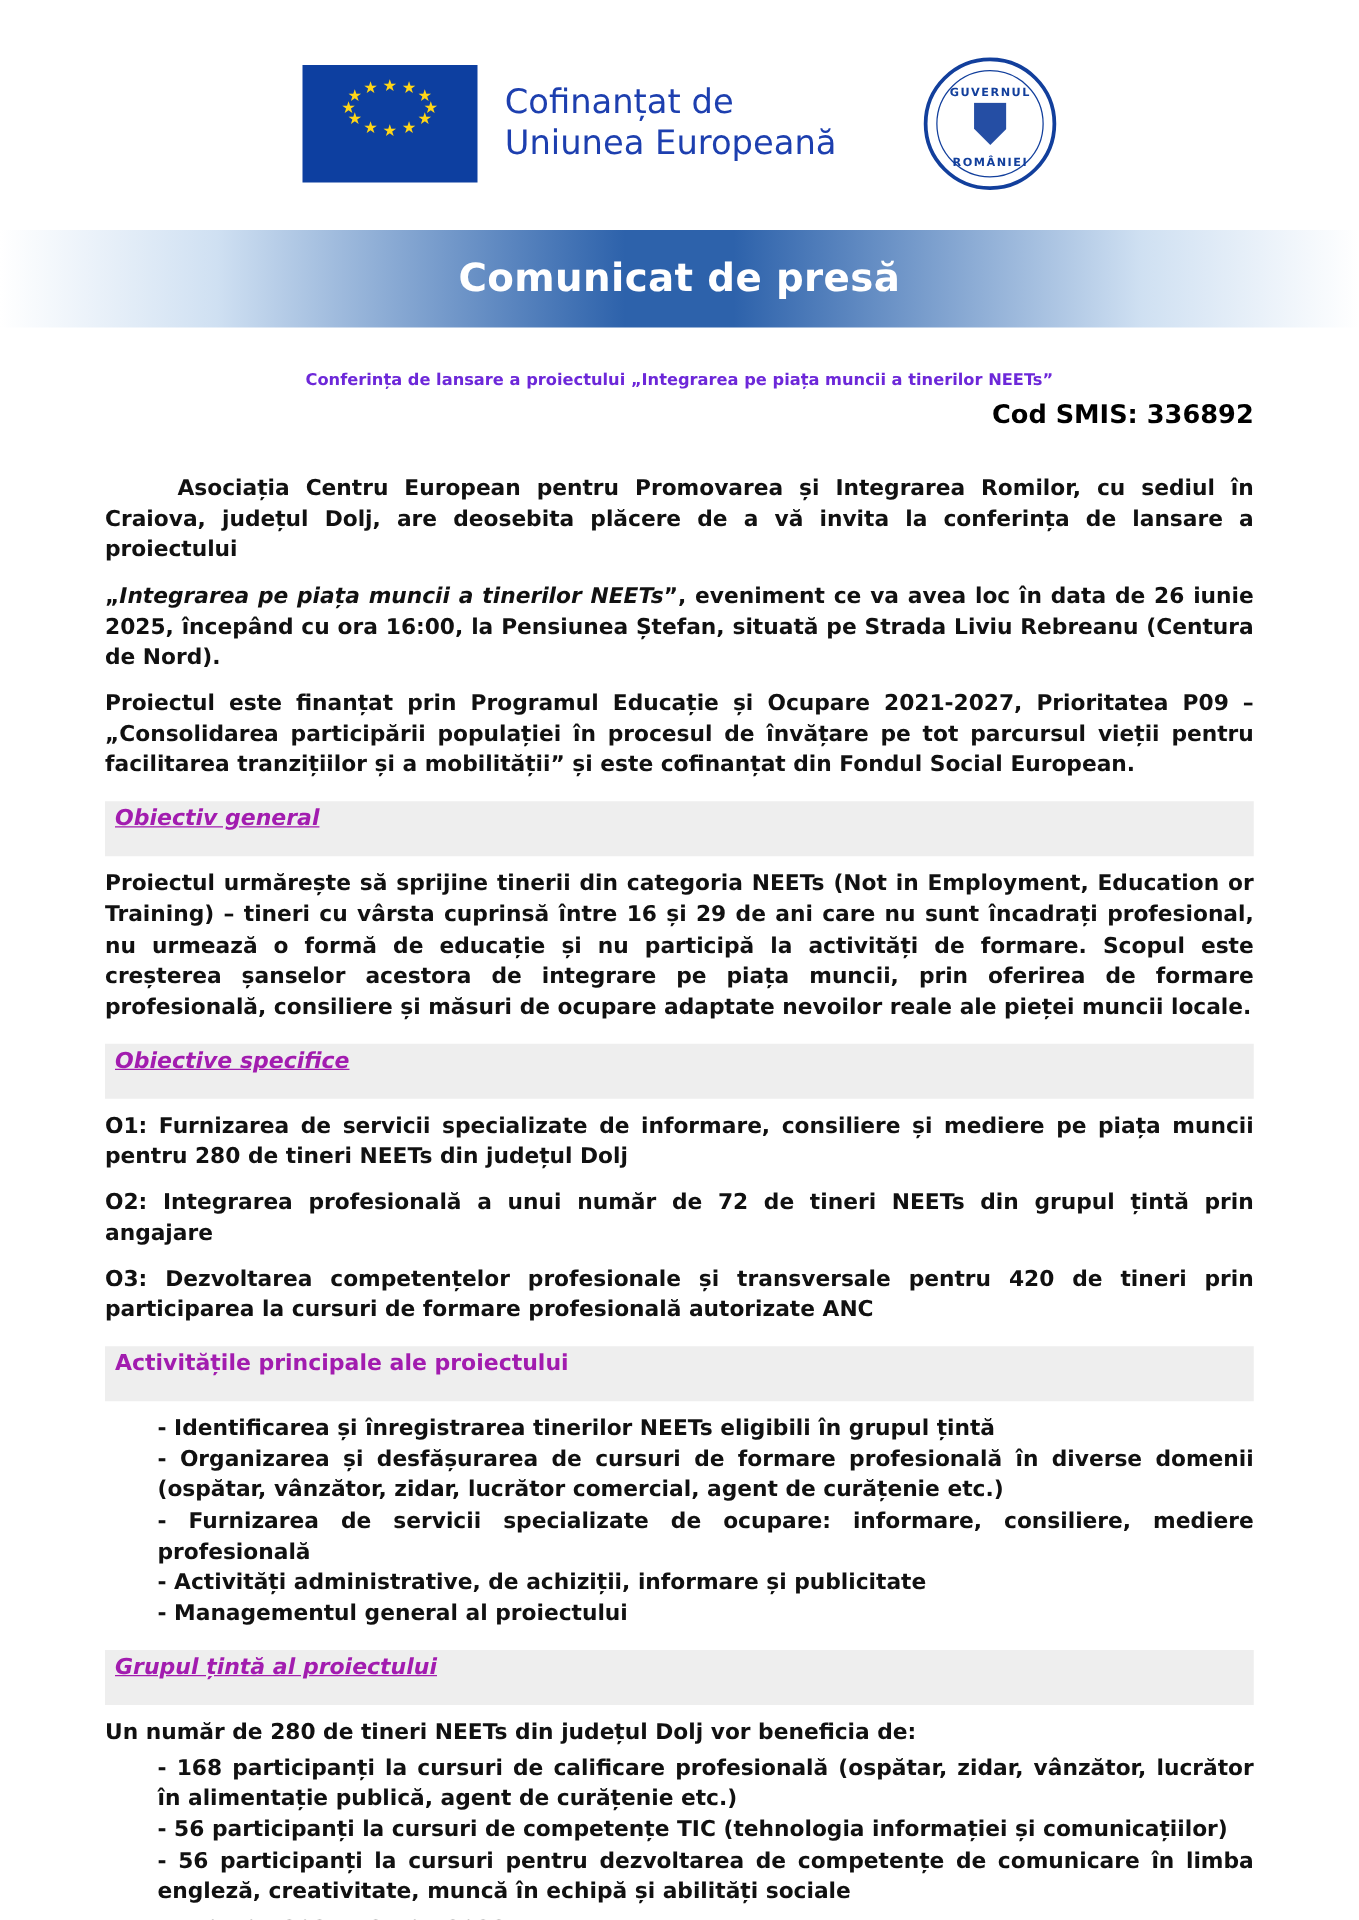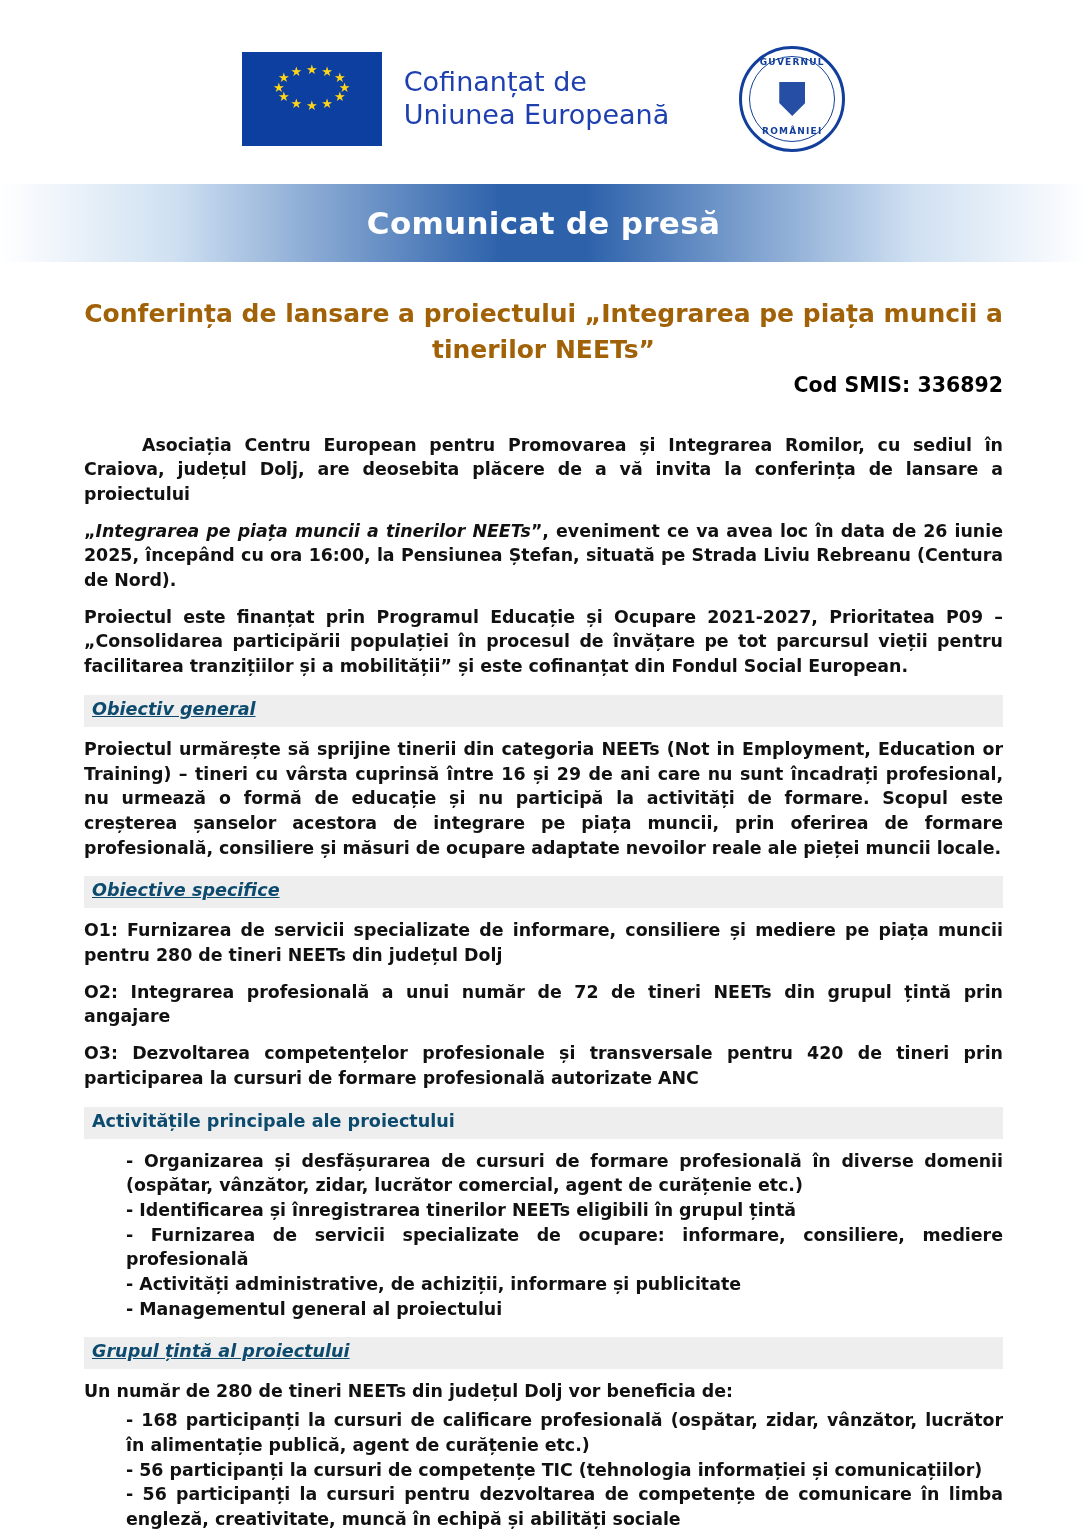--- a/index.html
+++ b/index.html
@@ -74,21 +74,21 @@
   .ro-logo .top-text,
   .ro-logo .bottom-text {
     position: absolute;
     width: 100%;
     text-align: center;
     color: #123f9c;
     font-size: 9px;
     letter-spacing: 1.2px;
     font-weight: bold;
   }
-  .ro-logo .top-text { top: 8px; }
+  .ro-logo .top-text { top: 21px; }
   .ro-logo .bottom-text { bottom: 13px; }
   .ro-crest {
     width: 26px;
     height: 34px;
     background: #123f9c;
     clip-path: polygon(0 0, 100% 0, 100% 62%, 50% 100%, 0 62%);
     opacity: .92;
   }
 
   
@@ -107,23 +107,23 @@
     font-weight: bold;
     letter-spacing: .3px;
   }
 
   
   .content {
     padding: 22px 84px 40px 84px;
   }
   .doc-title {
     text-align: center;
-    font-size: 25px;
-    font-weight: bold;
-    color: #a16207;
+    font-size: 13px;
+    font-weight: bold;
+    color: #6d28d9;
     line-height: 1.45;
     margin: 12px 0 2px 0;
   }
   .doc-subtitle {
     text-align: right;
     font-size: 20.5px;
     font-weight: bold;
     color: #000000;
     margin: 4px 0 36px 0;
   }
@@ -138,23 +138,23 @@
   p.body.indent { text-indent: 58px; }
   p.tight { margin-bottom: 4px; }
   .ital-underline {
     font-style: italic;
     font-weight: bold;
   }
   .section-head {
     background: #eeeeee;
     font-size: 17.6px;
     font-weight: bold;
-    padding: 4px 6px 8px 8px;
+    padding: 4px 6px 20px 8px;
     margin: 16px 0 10px 0;
-    color: #0c4a6e;
+    color: #a21caf;
   }
   .section-head.italic-underline {
     font-style: italic;
     text-decoration: underline;
   }
   .bullets {
     margin: 0 0 6px 0;
     padding-left: 42px;
   }
   .bullets p {
@@ -225,22 +225,22 @@
     <div class="section-head italic-underline">Obiectiv general</div>
     <p class="body">Proiectul urmărește să sprijine tinerii din categoria NEETs (Not in Employment, Education or Training) – tineri cu vârsta cuprinsă între 16 și 29 de ani care nu sunt încadrați profesional, nu urmează o formă de educație și nu participă la activități de formare. Scopul este creșterea șanselor acestora de integrare pe piața muncii, prin oferirea de formare profesională, consiliere și măsuri de ocupare adaptate nevoilor reale ale pieței muncii locale.</p>
 
     <div class="section-head italic-underline">Obiective specifice</div>
     <p class="body">O1: Furnizarea de servicii specializate de informare, consiliere și mediere pe piața muncii pentru 280 de tineri NEETs din județul Dolj</p>
     <p class="body">O2: Integrarea profesională a unui număr de 72 de tineri NEETs din grupul țintă prin angajare</p>
     <p class="body">O3: Dezvoltarea competențelor profesionale și transversale pentru 420 de tineri prin participarea la cursuri de formare profesională autorizate ANC</p>
 
     <div class="section-head">Activitățile principale ale proiectului</div>
     <div class="bullets">
+      <p>- Identificarea și înregistrarea tinerilor NEETs eligibili în grupul țintă</p>
       <p>- Organizarea și desfășurarea de cursuri de formare profesională în diverse domenii (ospătar, vânzător, zidar, lucrător comercial, agent de curățenie etc.)</p>
-      <p>- Identificarea și înregistrarea tinerilor NEETs eligibili în grupul țintă</p>
       <p>- Furnizarea de servicii specializate de ocupare: informare, consiliere, mediere profesională</p>
       <p>- Activități administrative, de achiziții, informare și publicitate</p>
       <p>- Managementul general al proiectului</p>
     </div>
 
     <div class="section-head italic-underline">Grupul țintă al proiectului</div>
     <p class="body tight">Un număr de 280 de tineri NEETs din județul Dolj vor beneficia de:</p>
     <div class="bullets">
       <p>- 168 participanți la cursuri de calificare profesională (ospătar, zidar, vânzător, lucrător în alimentație publică, agent de curățenie etc.)</p>
       <p>- 56 participanți la cursuri de competențe TIC (tehnologia informației și comunicațiilor)</p>

